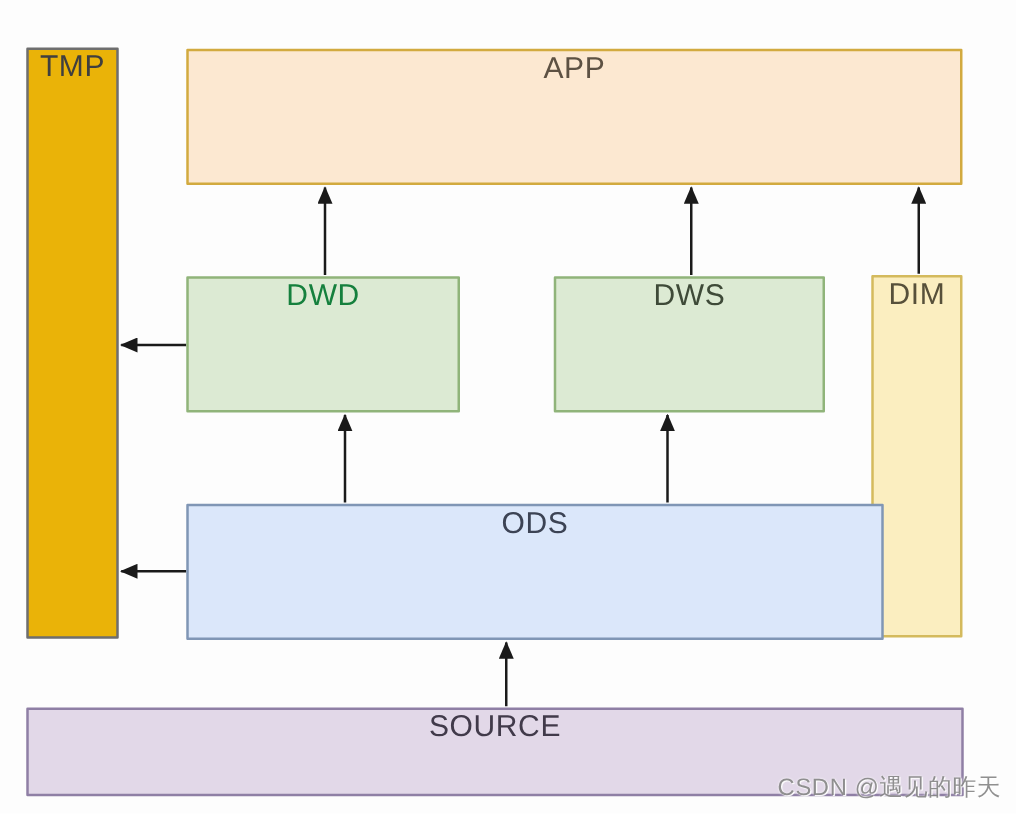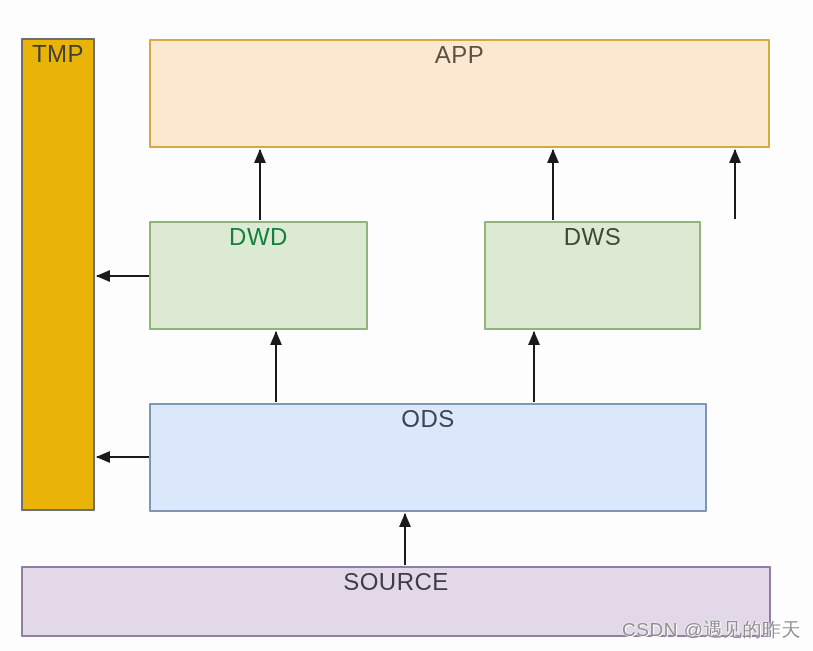--- a/index.html
+++ b/index.html
@@ -66,22 +66,25 @@
 
   <div class="node" style="left: 149px; top: 39px; width: 621px; height: 109px; background: rgb(252, 232, 209); border-color: rgb(210, 170, 63); color: rgb(93, 81, 67);">
       <span>APP</span>
     </div>
   <div class="node" style="left: 21px; top: 38px; width: 74px; height: 473px; background: #eab308; border-color: rgb(110, 110, 110); color: rgb(63, 63, 63);">
       <span>TMP</span>
     </div>
   <div class="node" style="left: 149px; top: 221px; width: 219px; height: 109px; background: rgb(220, 234, 211); border-color: rgb(144, 180, 122); color: #15803d;">
       <span>DWD</span>
     </div>
-  <div class="node" style="left: 443px; top: 221px; width: 217px; height: 109px; background: rgb(220, 234, 211); border-color: rgb(144, 180, 122); color: rgb(62, 74, 56); margin-left: 41px;">
+  <div class="node" style="left: 443px; top: 221px; width: 217px; height: 109px; background: rgb(220, 234, 211); border-color: rgb(144, 180, 122); color: rgb(62, 74, 56);">
       <span>DWS</span>
+    </div>
+  <div class="node" style="left: 697px; top: 220px; width: 73px; height: 290px; background: rgb(251, 238, 192); border-color: rgb(212, 186, 93); color: rgb(87, 80, 58);">
+      <span>DIM</span>
     </div>
   <div class="node" style="left: 149px; top: 403px; width: 558px; height: 109px; background: rgb(219, 231, 250); border-color: rgb(128, 150, 181); color: rgb(60, 67, 84);">
       <span>ODS</span>
     </div>
   <div class="node" style="left: 21px; top: 566px; width: 750px; height: 71px; background: rgb(226, 216, 232); border-color: rgb(143, 127, 165); color: rgb(65, 58, 74);">
       <span>SOURCE</span>
     </div>
 
   <span class="watermark" style="top:617px; right:12px;">CSDN @遇见的昨天</span>
 

